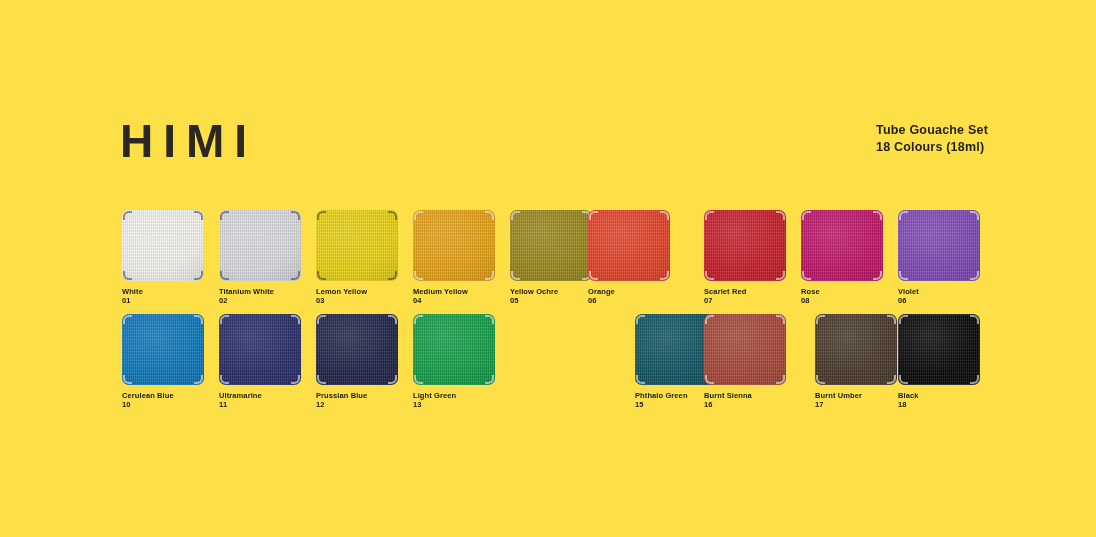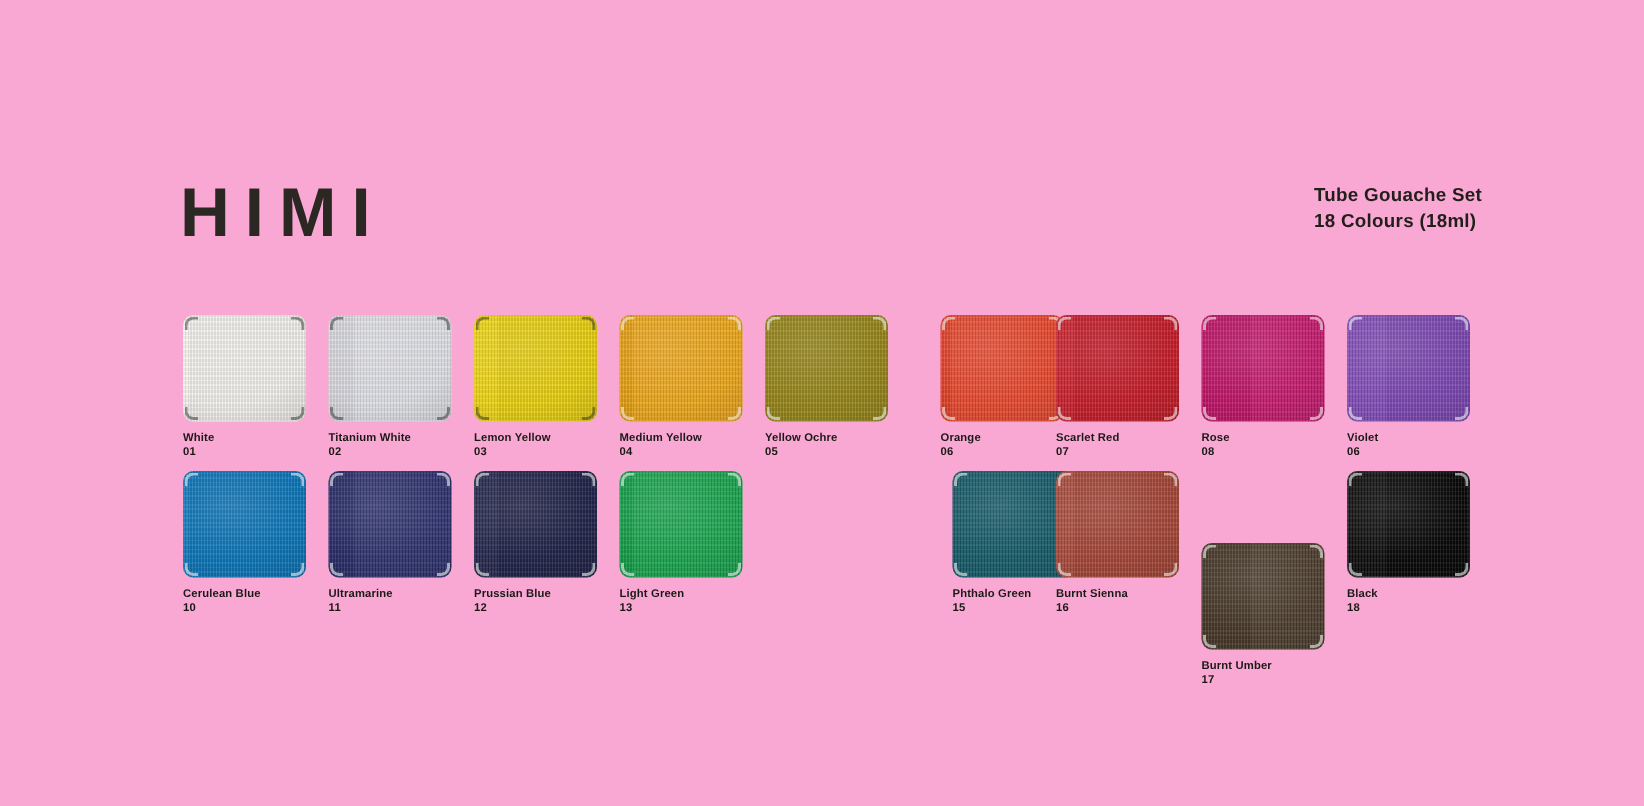--- a/index.html
+++ b/index.html
@@ -10,21 +10,21 @@
 
   body {
     font-family: "Liberation Sans", sans-serif;
     -webkit-font-smoothing: antialiased;
   }
 
   #page {
     position: relative;
     width: 1096px;
     height: 537px;
-    background: #f9a8d4;
+    background: #fde047;
     overflow: hidden;
   }
 
   
   .header {
     position: absolute;
     left: 0;
     top: 0;
     width: 1096px;
     height: 190px;
@@ -214,21 +214,21 @@
           <div class="chip" style="background-color: rgb(154, 138, 30);">
             <div class="grain"></div>
             <div class="shade"></div>
             <div class="corner tl"></div>
             <div class="corner tr"></div>
             <div class="corner bl"></div>
             <div class="corner br"></div>
           </div>
           <div class="label"><span>Yellow Ochre</span><span class="code">05</span></div>
         </div>
-        <div class="cell" style="left: 505px;">
+        <div class="cell" style="left: 466px;">
           <div class="chip" style="background-color: rgb(228, 69, 42);">
             <div class="grain"></div>
             <div class="shade"></div>
             <div class="corner tl"></div>
             <div class="corner tr"></div>
             <div class="corner bl"></div>
             <div class="corner br"></div>
           </div>
           <div class="label"><span>Orange</span><span class="code">06</span></div>
         </div>
@@ -326,21 +326,21 @@
           <div class="chip" style="background-color: rgb(168, 73, 58);">
             <div class="grain"></div>
             <div class="shade"></div>
             <div class="corner tl"></div>
             <div class="corner tr"></div>
             <div class="corner bl"></div>
             <div class="corner br"></div>
           </div>
           <div class="label"><span>Burnt Sienna</span><span class="code">16</span></div>
         </div>
-        <div class="cell" style="left: 679px; margin-top: 48px;">
+        <div class="cell" style="left: 693px;">
           <div class="chip" style="background-color: rgb(74, 59, 44);">
             <div class="grain"></div>
             <div class="shade"></div>
             <div class="corner tl"></div>
             <div class="corner tr"></div>
             <div class="corner bl"></div>
             <div class="corner br"></div>
           </div>
           <div class="label"><span>Burnt Umber</span><span class="code">17</span></div>
         </div>

